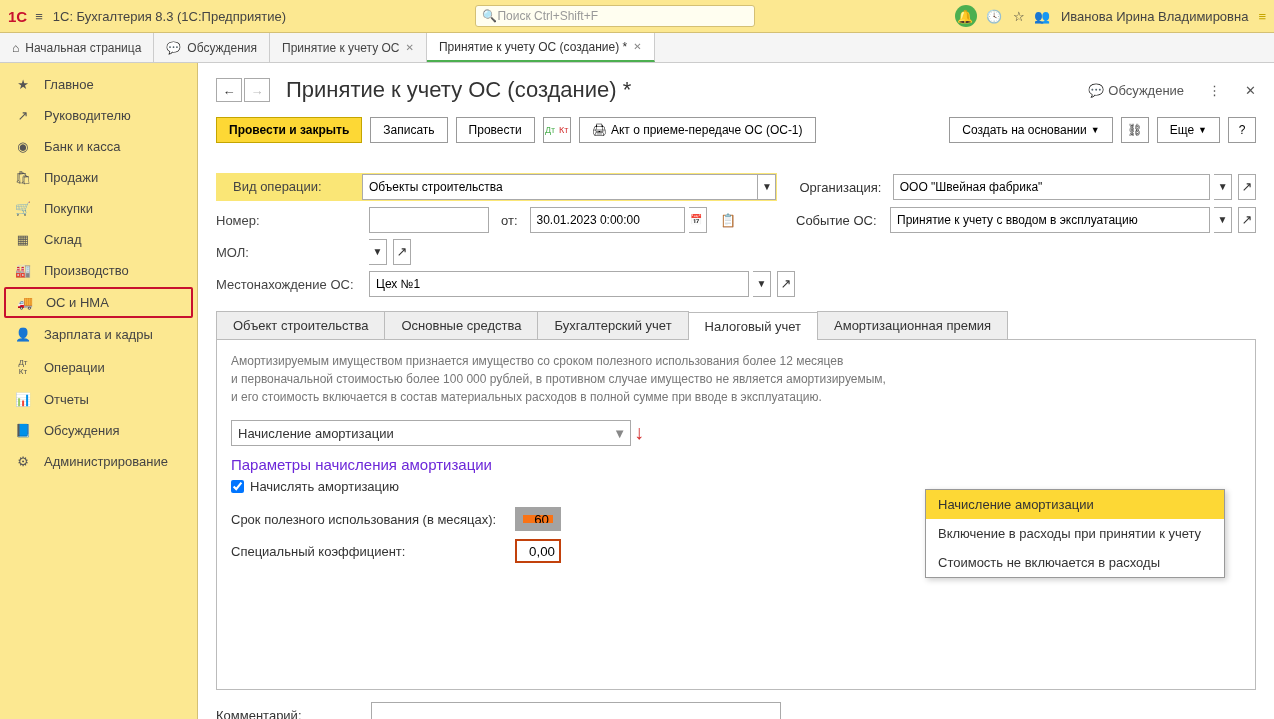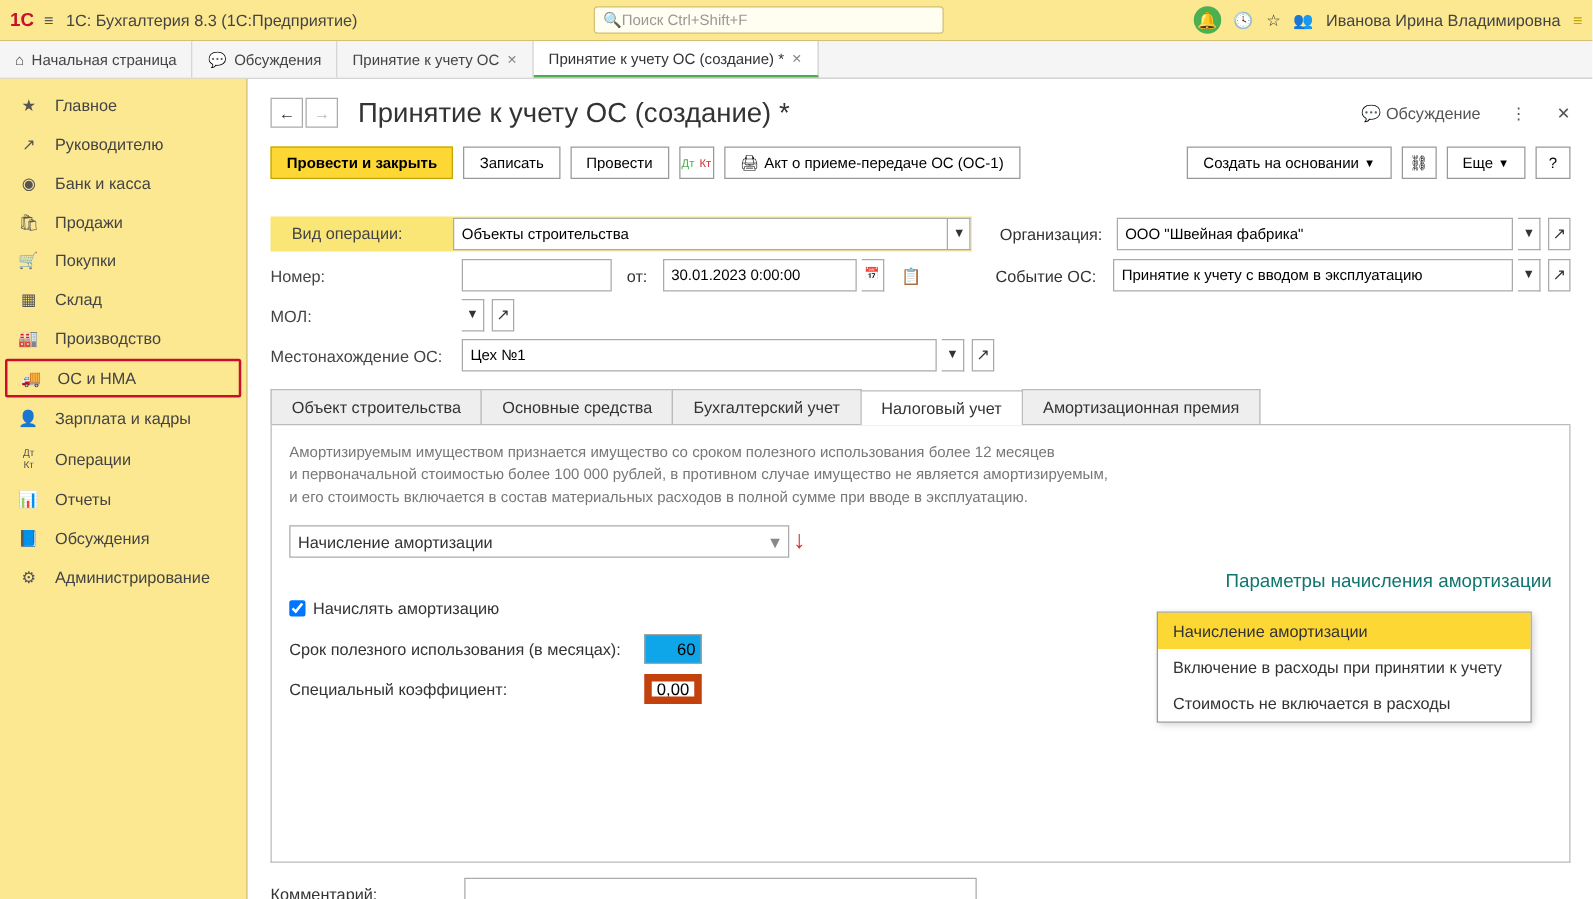--- a/index.html
+++ b/index.html
@@ -46,24 +46,24 @@
 .right-label { width: 90px; }
 
 .selected-wrap { display: flex; background: #fae676; padding: 1px; }
 
 .sub-tabs { display: flex; border-bottom: 1px solid #bbb; margin-top: 14px; }
 .sub-tab { padding: 6px 16px; border: 1px solid #bbb; border-bottom: none; background: #eee; margin-right: -1px; cursor: pointer; font-size: 13px; }
 .sub-tab.active { background: #fff; position: relative; top: 1px; }
 
 .tax-panel { border: 1px solid #bbb; border-top: none; padding: 12px 14px; min-height: 350px; }
 .info-text { color: #777; font-size: 12px; line-height: 1.5; margin-bottom: 14px; }
-.section-title { color: #0f766e; font-size: 15px; margin: 10px 0 6px; text-align: right; }
+.section-title { color: #6d28d9; font-size: 15px; margin: 10px 0 6px; }
 .checkbox { display: flex; align-items: center; gap: 6px; }
-.num-input { width: 46px; height: 24px; border: 6px solid #c2410c; text-align: right; padding-right: 4px; }
-.num-input.yellow { background: #0ea5e9; border: 1px solid #a3a3a3; }
+.num-input { width: 46px; height: 24px; border: 2px solid #c2410c; text-align: right; padding-right: 4px; }
+.num-input.yellow { background: #f97316; border: 8px solid #a3a3a3; }
 
 .dropdown-field { height: 26px; border: 1px solid #aaa; display: flex; align-items: center; padding: 0 6px; background: #fff; width: 400px; position: relative; }
 .dropdown-arrow { position: absolute; right: 4px; cursor: pointer; color: #888; }
 .red-arrow { position: absolute; right: -14px; top: 0; color: #d32f2f; font-size: 20px; font-weight: bold; }
 
 .dropdown-list { position: absolute; left: 727px; top: 426px; width: 300px; background: #fff; border: 1px solid #999; box-shadow: 2px 2px 6px rgba(0,0,0,0.2); z-index: 10; }
 .dl-item { padding: 7px 12px; cursor: pointer; font-size: 13px; }
 .dl-item.hl { background: #fdd835; }
 
 .comment-row { display: flex; align-items: center; margin-top: 12px; gap: 6px; }

